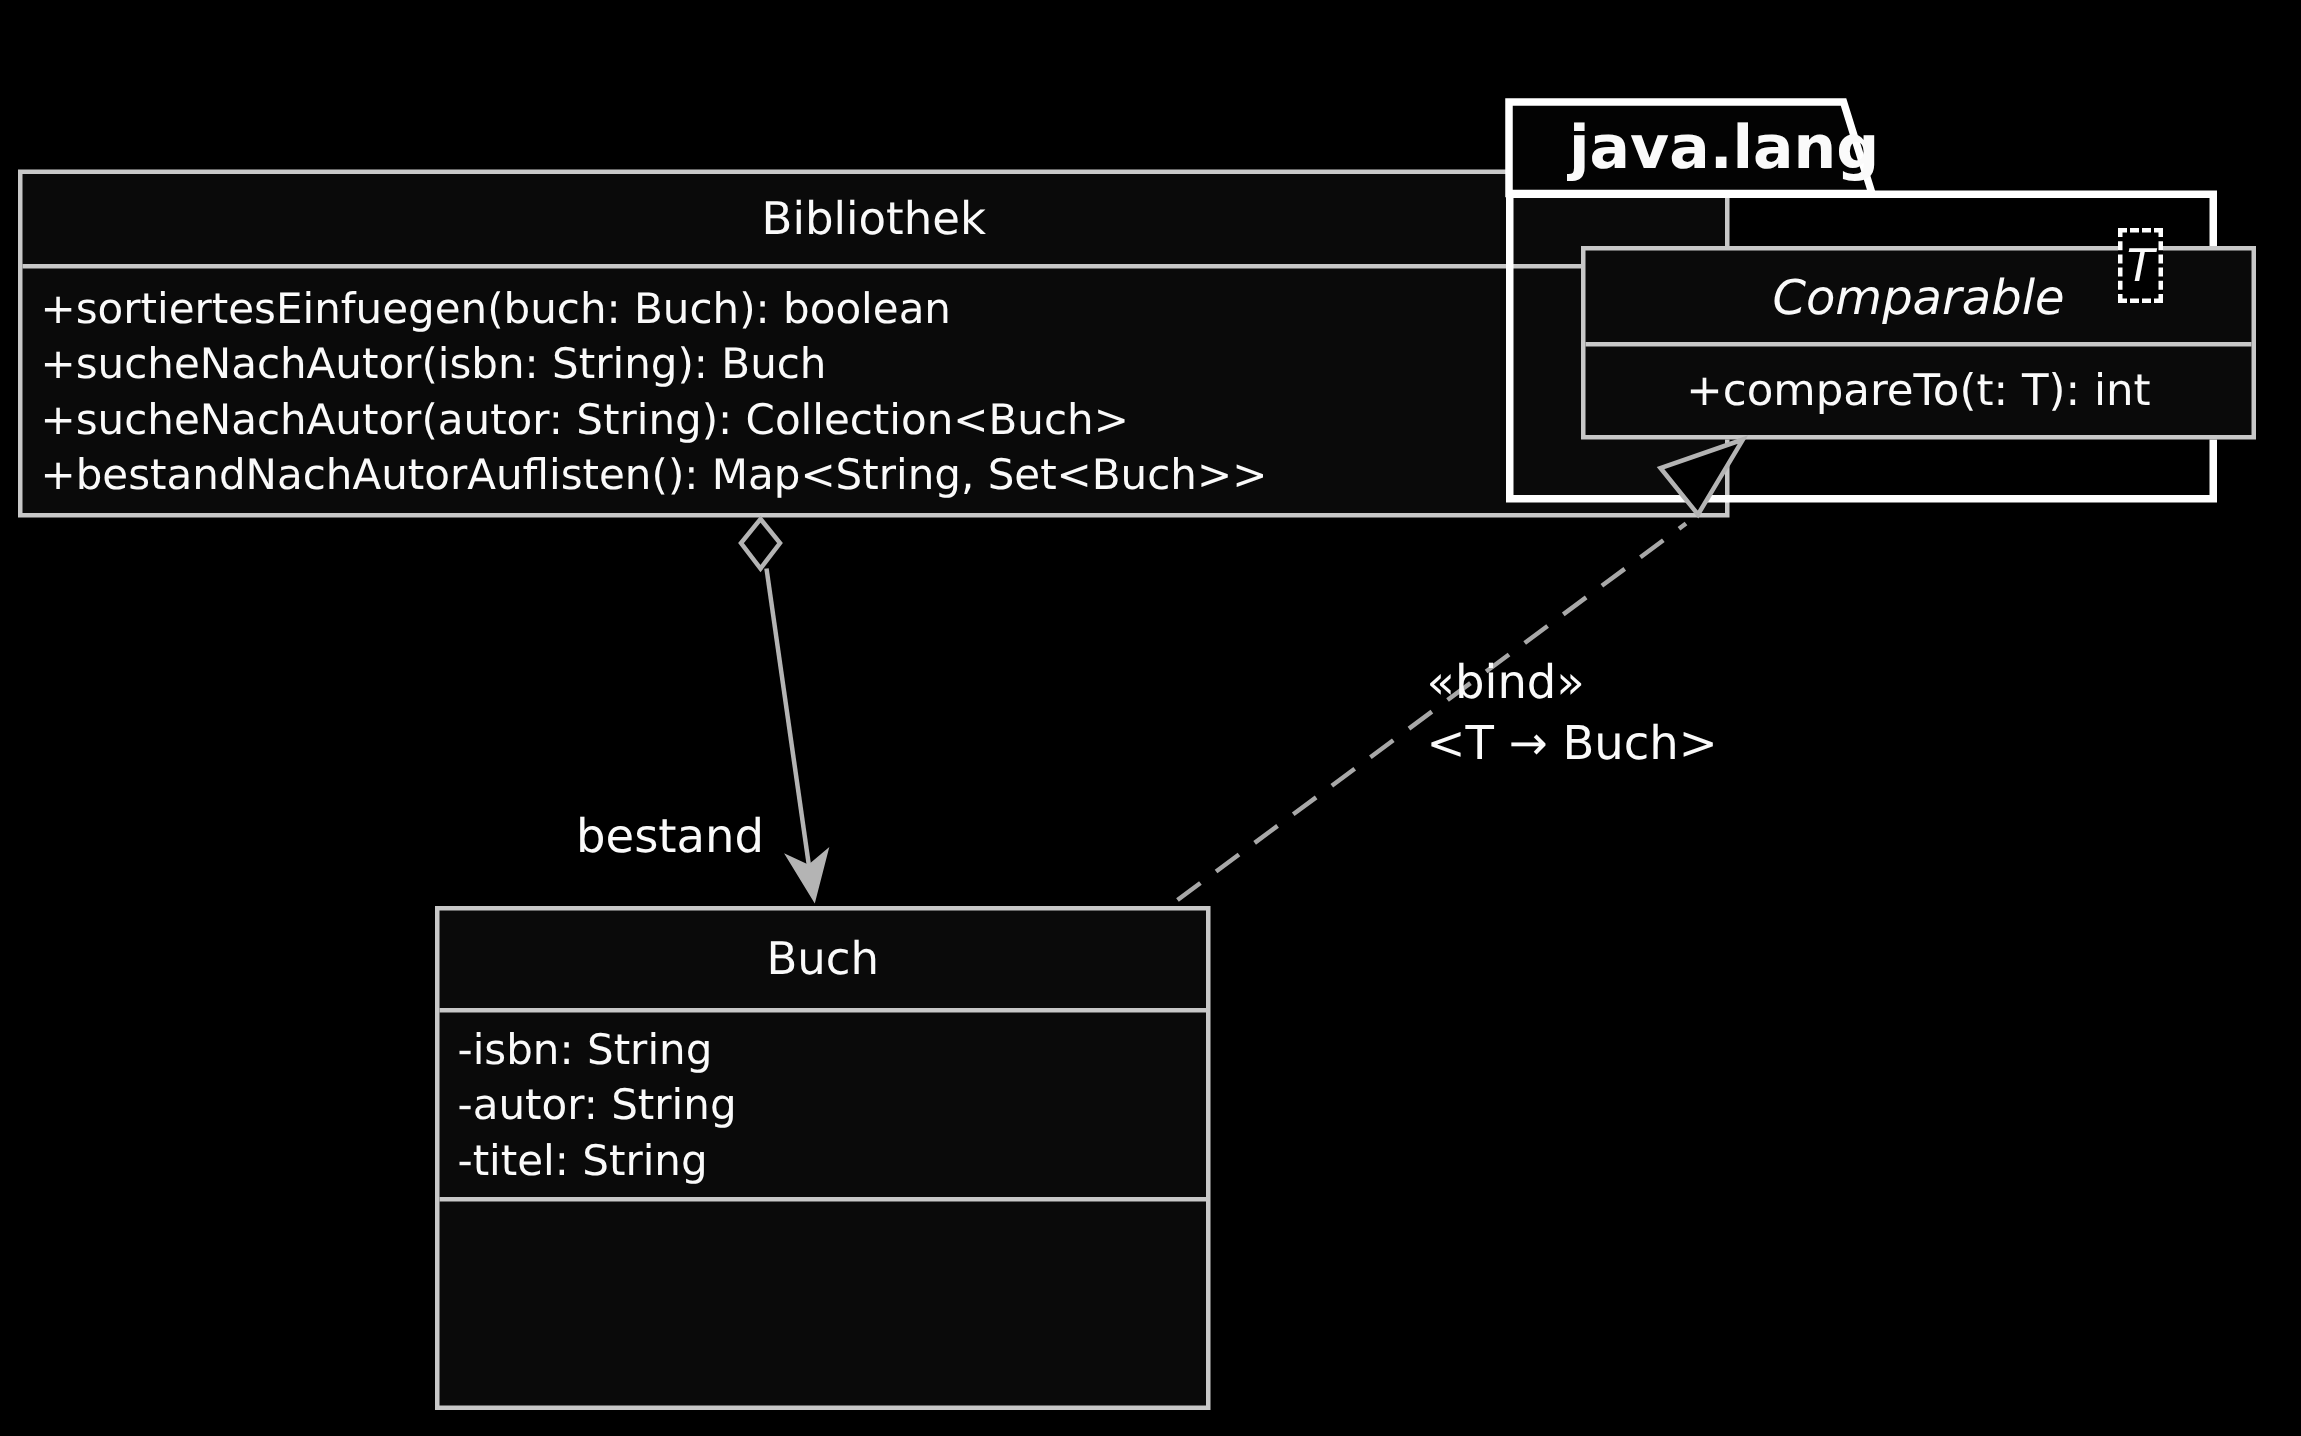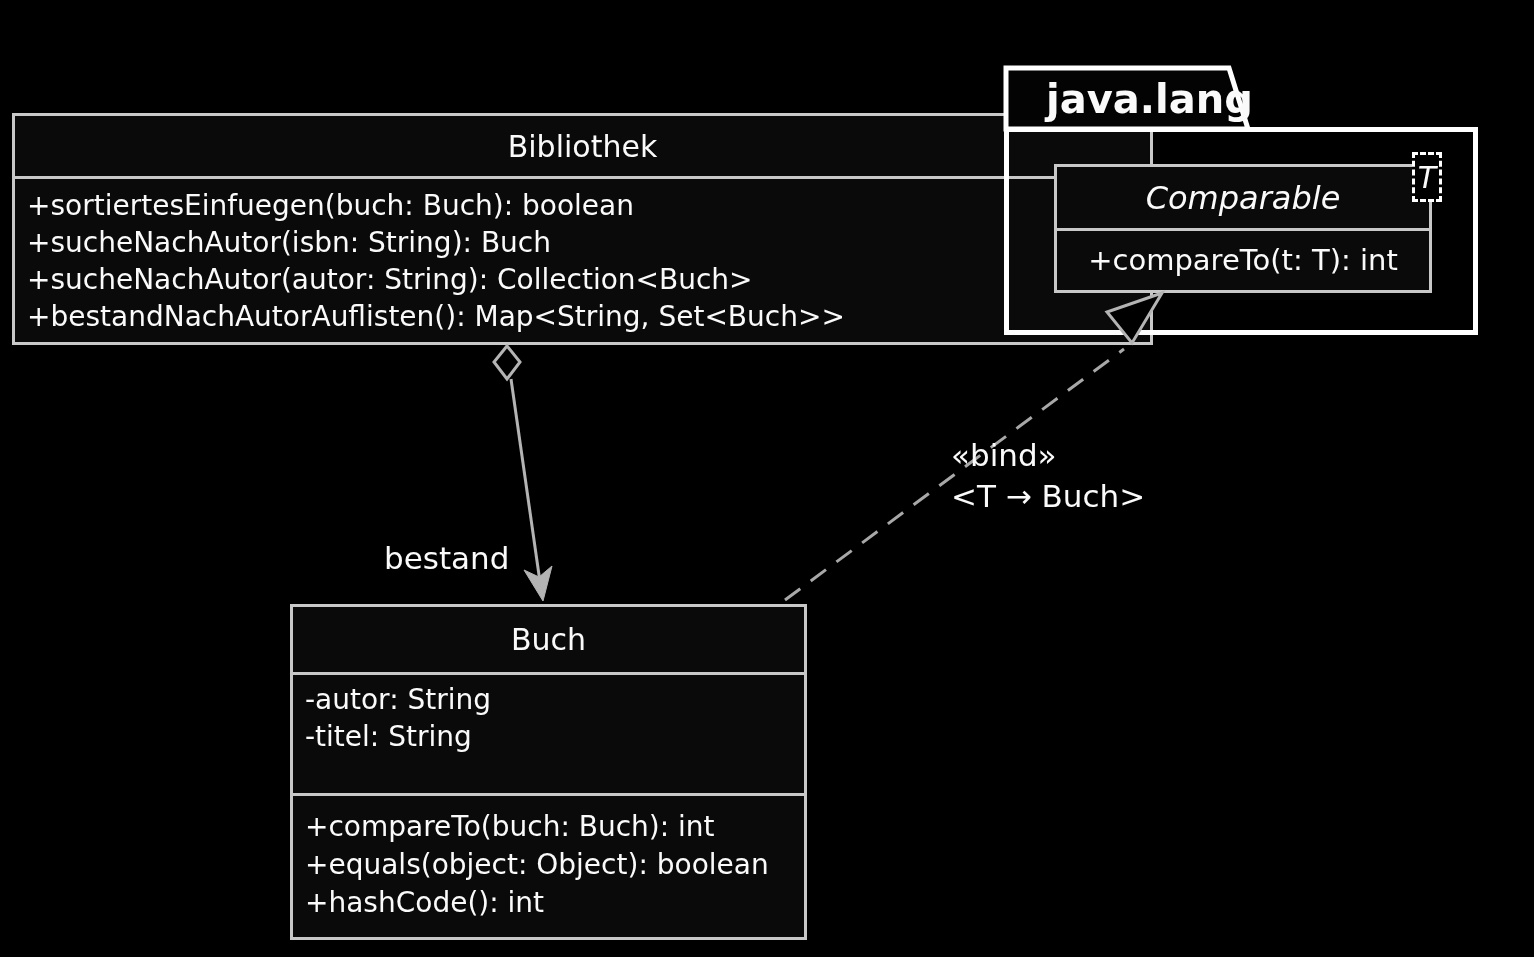--- a/index.html
+++ b/index.html
@@ -51,21 +51,21 @@
   #package-body{
     position:absolute;left:1004px;top:127px;width:474px;height:208px;
     border:5px solid var(--package-border);
     background:transparent;z-index:1;
   }
   #package-tab-label{
     position:absolute;left:1018px;top:70px;height:58px;
     display:flex;align-items:center;
     font-size:40px;font-weight:bold;z-index:6;margin-left:28px;
   }
-  #box-comparable{left:1054px;top:164px;width:378px;height:129px;}
+  #box-comparable{left:1054px;top:164px;width:450px;height:129px;}
   #box-comparable .uml-title{height:64px;font-style:italic;font-size:32px;}
   #box-comparable .uml-members{
     flex:1;display:flex;align-items:center;justify-content:center;
     font-size:29px;padding:0;border-radius:19px;
   }
   #template-param-box{
     position:absolute;left:1412px;top:152px;width:30px;height:50px;
     border:3px dashed var(--package-border);
     background:var(--background);
     display:flex;align-items:center;justify-content:center;
@@ -95,27 +95,23 @@
         <div class="member-line">+sortiertesEinfuegen(buch: Buch): boolean</div>
         <div class="member-line">+sucheNachAutor(isbn: String): Buch</div>
         <div class="member-line">+sucheNachAutor(autor: String): Collection&lt;Buch&gt;</div>
         <div class="member-line">+bestandNachAutorAuflisten(): Map&lt;String, Set&lt;Buch&gt;&gt;</div>
       </div>
   </div>
 
   <div class="uml-class" id="box-buch">
     <div class="uml-title">Buch</div>
     <div class="uml-members uml-attrs">
+        <div class="member-line">-isbn: String</div>
         <div class="member-line">-autor: String</div>
         <div class="member-line">-titel: String</div>
-      </div>
-    <div class="uml-members uml-methods">
-        <div class="member-line">+compareTo(buch: Buch): int</div>
-        <div class="member-line">+equals(object: Object): boolean</div>
-        <div class="member-line">+hashCode(): int</div>
       </div>
   </div>
 
   <div id="package-body"></div>
   <div id="package-tab-label">java.lang</div>
 
   <div class="uml-class" id="box-comparable">
     <div class="uml-title">Comparable</div>
     <div class="uml-members">
         <div class="member-line">+compareTo(t: T): int</div>

